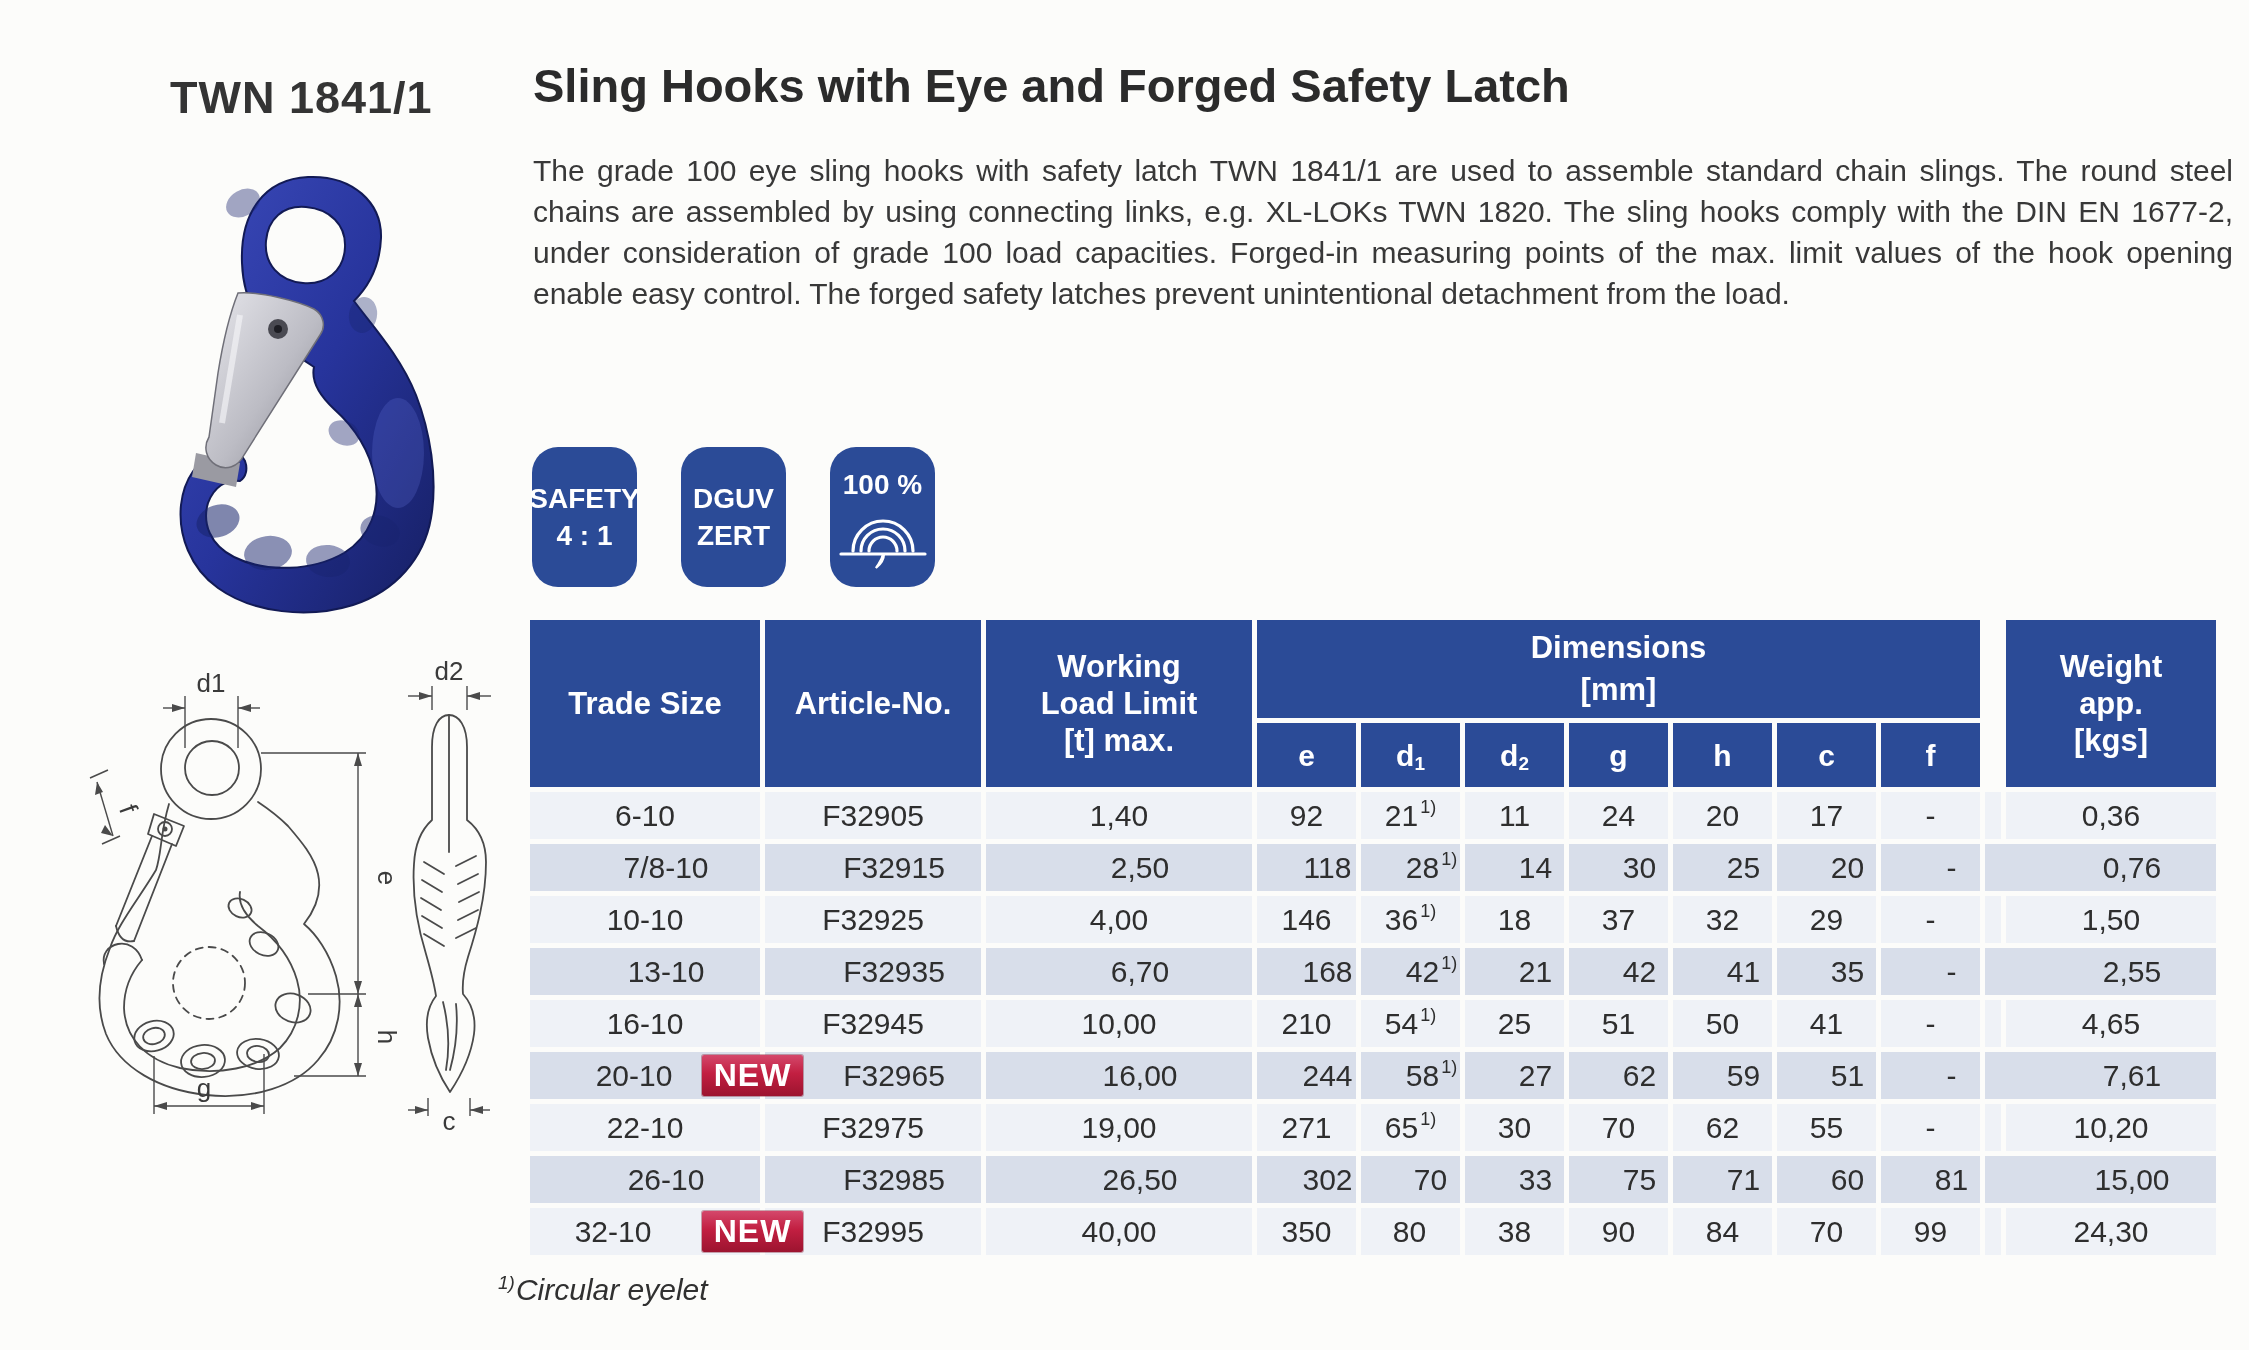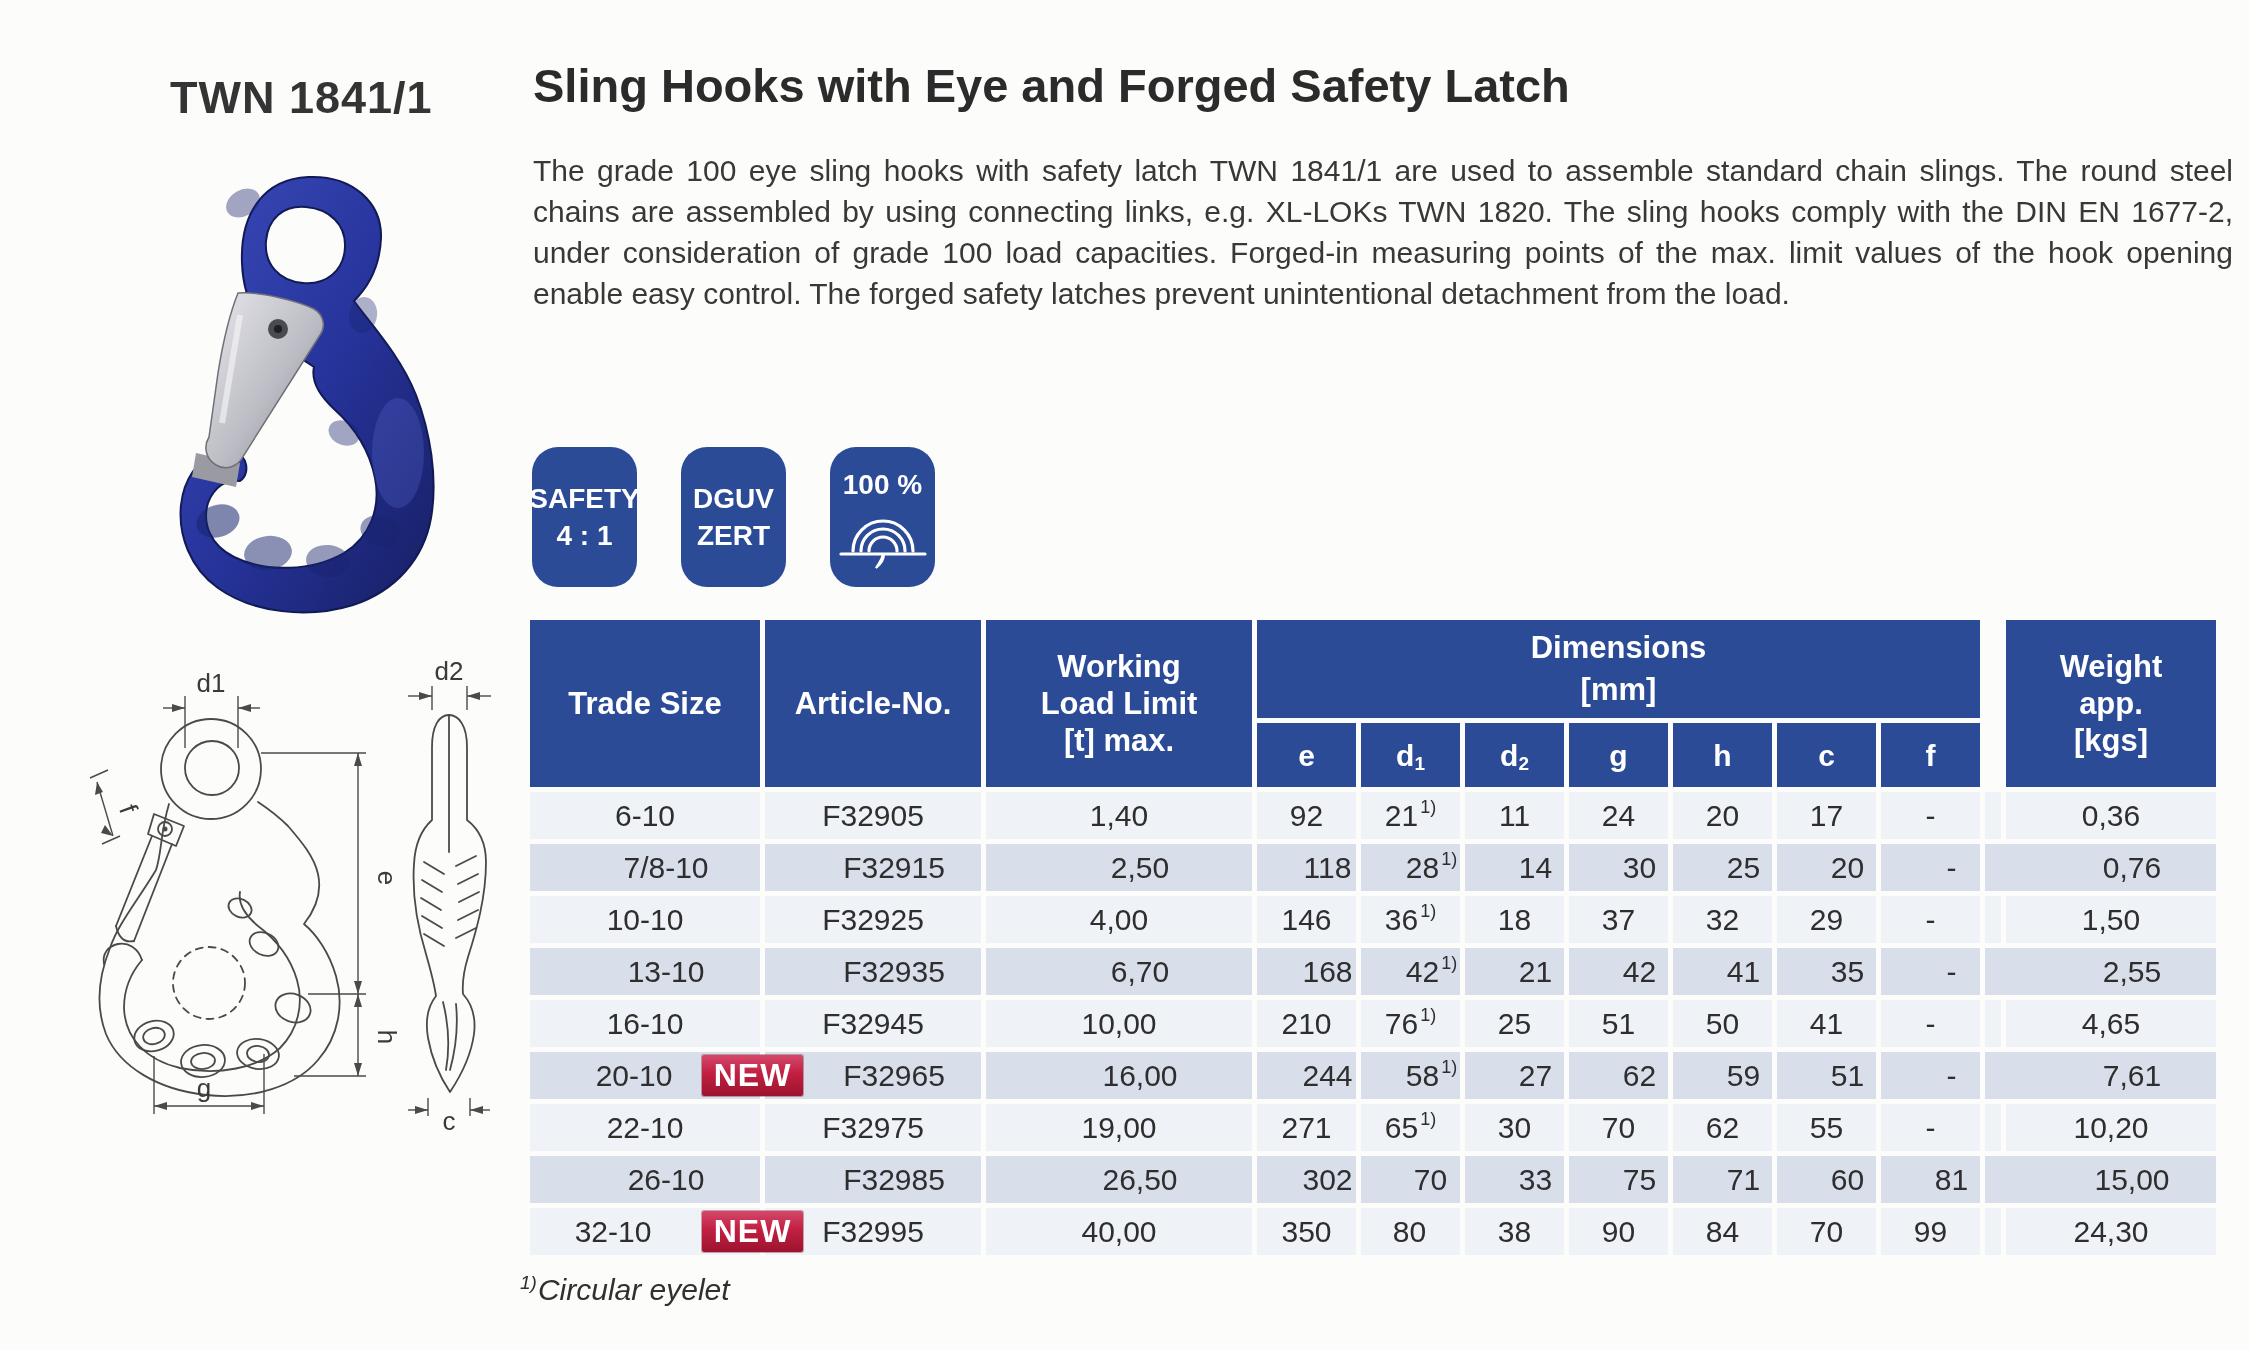--- a/index.html
+++ b/index.html
@@ -55,21 +55,21 @@
   .trow.has-new .trade-label{transform:translateX(-32px);}
   .new-badge{
     position:absolute;left:172px;top:3px;width:101px;height:41px;z-index:3;
     background:linear-gradient(180deg,#d4486b 0%,#c21f41 45%,#9c142f 100%);
     color:#fff;font-weight:700;font-size:32px;letter-spacing:1px;
     display:flex;align-items:center;justify-content:center;border-radius:2px;
     box-shadow:0 0 0 1px rgba(120,10,30,.35);
   }
   .note{font-size:18px;margin:-16px 0 0 2px;}
   
-  .footnote{position:absolute;left:520px;top:1272px;font-style:italic;font-size:30px;color:#303030;}
+  .footnote{position:absolute;left:498px;top:1272px;font-style:italic;font-size:30px;color:#303030;}
   .footnote sup{font-size:19px;font-style:italic;margin-right:1px;}
   
   .photo{position:absolute;left:148px;top:133px;}
   .draw-front{position:absolute;left:68px;top:656px;}
   .draw-side{position:absolute;left:388px;top:652px;}
   .draw-line{stroke:#4a4a4a;stroke-width:1.8;fill:none;stroke-linecap:round;stroke-linejoin:round;}
   .dim-line{stroke:#4a4a4a;stroke-width:1.4;fill:none;}
   .dim-arrow{fill:#4a4a4a;stroke:none;}
   .draw-label{font-size:26px;fill:#3a3a3a;font-family:"Liberation Sans",sans-serif;}
 </style>
@@ -376,21 +376,21 @@
 
   <div class="cols trow light">
     <div class="cell trade">
       <span class="trade-label">16-10</span>
 
     </div>
     <div class="cell">F32945</div>
     <div class="cell">10,00</div>
     <div class="cell">210</div>
     <div class="cell">
-            <span>76</span>
+            <span>54</span>
             <sup class="note">1)</sup>
           </div>
     <div class="cell">25</div>
     <div class="cell">51</div>
     <div class="cell">50</div>
     <div class="cell">41</div>
     <div class="cell">-</div>
     <div class="cell sp"></div>
     <div class="cell">4,65</div>
   </div>

